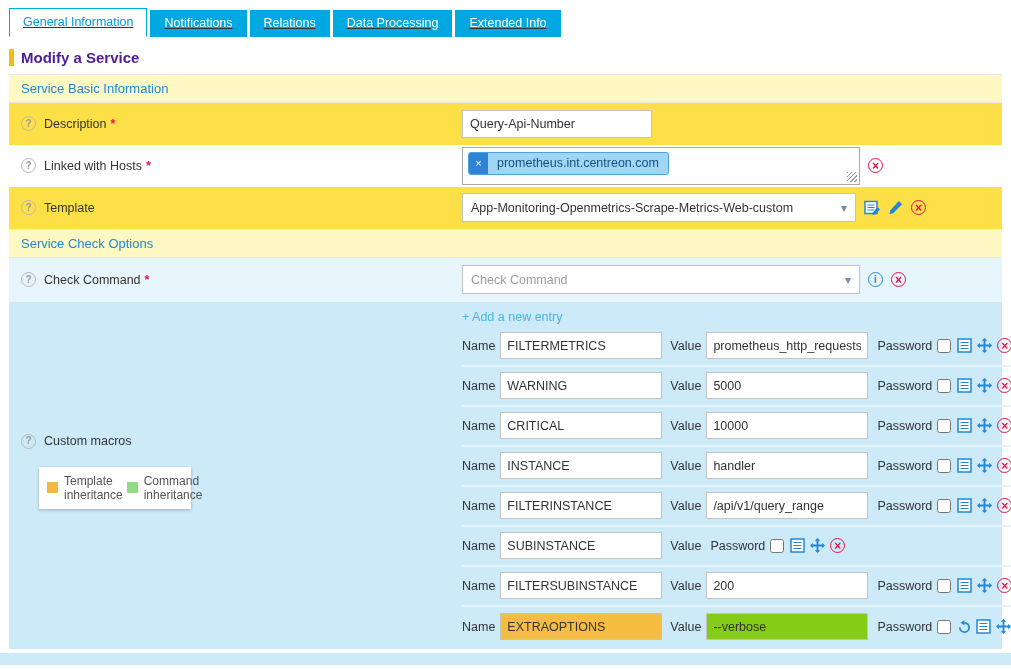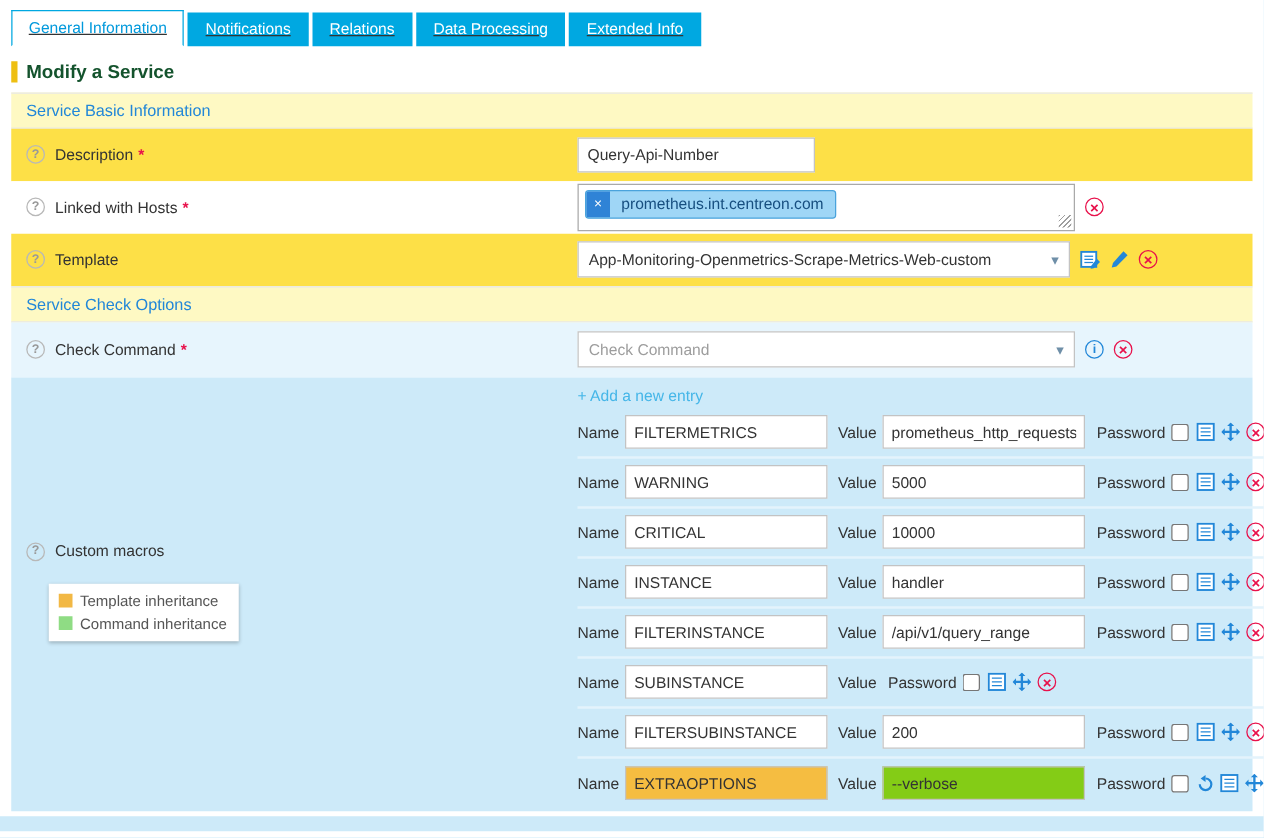--- a/index.html
+++ b/index.html
@@ -17,21 +17,21 @@
   }
   .tab.active {
     background:#fff; color:#0099dc;
     border:1px solid #00a8e1; border-bottom:1px solid #fff;
     padding:7px 13px;
   }
   
   .page-title {
     display:inline-block; margin:12px 0 8px 9px;
     border-left:5px solid #eebf12; padding-left:7px;
-    color:#14532d; font-size:15px; font-weight:bold;
+    color:#4c1d95; font-size:15px; font-weight:bold;
   }
   
   .section-header {
     margin:0 9px; background:#fef9c3; color:#2287d8; font-size:13px;
     padding:6px 12px; border-top:1px solid #e8e8e8; border-bottom:1px solid #e8e8e8;
   }
   .rows { margin:0 9px; }
   .form-row { display:flex; align-items:center; min-height:42px; }
   .row-blue  { background:#fde047; }
   .row-white { background:#ffffff; }
@@ -84,21 +84,21 @@
   .icon-info   { border:1px solid #2287d8; color:#2287d8; font-size:10px; cursor:pointer; }
   .icon-info::before { content:"i"; }
   .svgicon { display:inline-flex; align-items:center; justify-content:center; flex:none; cursor:pointer; }
   
   .macros { margin:0 9px; background:#cdeaf9; display:flex; }
   .macros-left { flex:0 0 453px; padding:132px 0 0 12px; }
   .macros-label { display:flex; align-items:center; gap:8px; }
   .legend {
     background:#fff; width:152px; margin:18px 0 0 18px; padding:7px 8px;
     box-shadow:0 1px 3px rgba(0,0,0,0.25);
-    display:flex; flex-direction:column; gap:4px; font-size:12px; color:#555;
+    display:flex; flex-direction:row; gap:4px; font-size:12px; color:#555;
   }
   .legend-item { display:flex; gap:6px; align-items:center; }
   .legend-swatch { width:11px; height:11px; display:inline-block; flex:none; }
   .macros-right { flex:1; padding-bottom:2px; }
   .add-entry { color:#45b6e8; display:inline-block; padding:8px 0 3px; cursor:pointer; }
   .macro-row {
     display:flex; align-items:center; height:40px; gap:5px;
     border-bottom:2px solid #e4f3fc;
   }
   .macro-row:last-child { border-bottom:none; }

